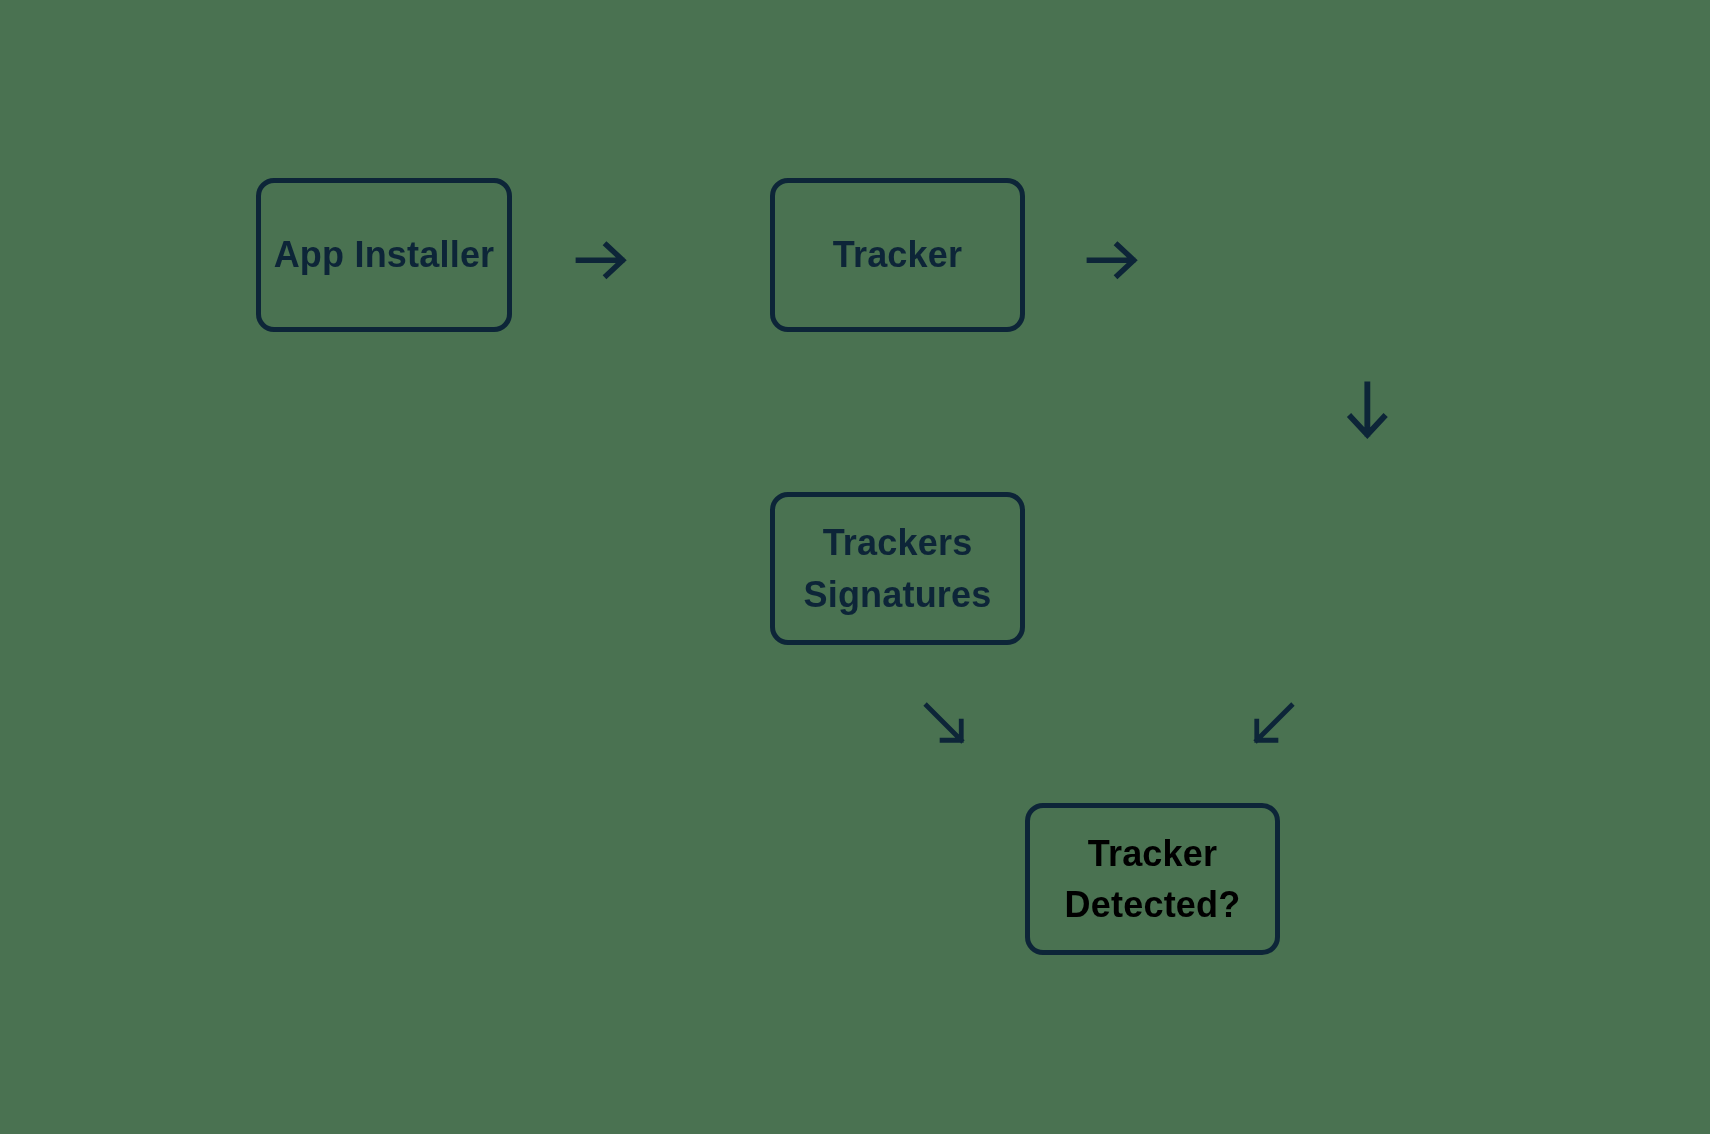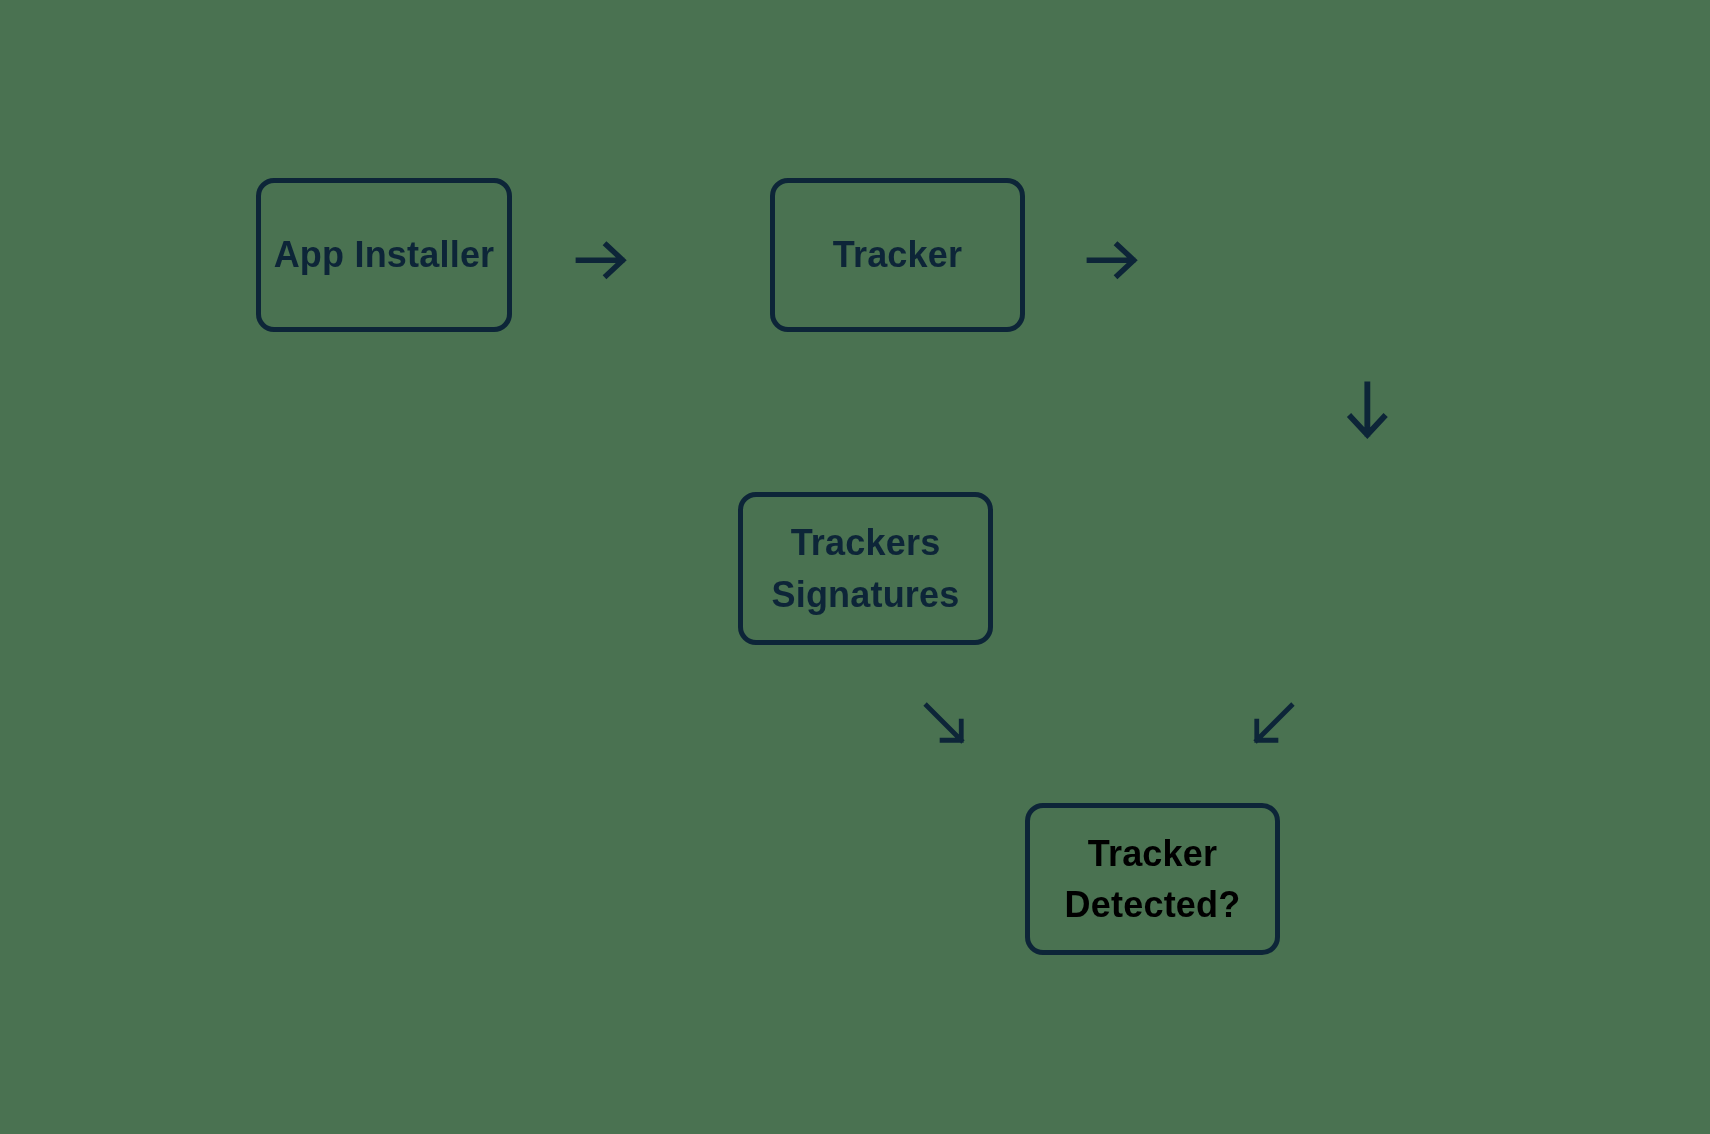--- a/index.html
+++ b/index.html
@@ -52,21 +52,21 @@
 <body>
 
 <div id="canvas" style="background: rgb(74, 114, 81);">
 
 <div class="node" style="left: 216px; top: 178px; width: 256px; height: 154px; border-color: rgb(13, 37, 56); color: rgb(13, 37, 56);">
       <span class="label">App Installer</span>
     </div>
     <div class="node" style="left: 730px; top: 178px; width: 255px; height: 154px; border-color: rgb(13, 37, 56); color: rgb(13, 37, 56);">
       <span class="label">Tracker</span>
     </div>
-    <div class="node" style="left: 698px; top: 492px; width: 255px; height: 153px; border-color: rgb(13, 37, 56); color: rgb(13, 37, 56);">
+    <div class="node" style="left: 730px; top: 492px; width: 255px; height: 153px; border-color: rgb(13, 37, 56); color: rgb(13, 37, 56);">
       <span class="label">Trackers
 Signatures</span>
     </div>
     <div class="node" style="left: 985px; top: 803px; width: 255px; height: 152px; border-color: rgb(13, 37, 56); color: #000000;">
       <span class="label">Tracker
 Detected?</span>
     </div>
     <div class="arrow" style="left: 574px; top: 232px;">
       <svg width="52" height="52" viewBox="0 0 48 48">
         <path d="M4 26 L44 26 M30 12 L45 26 L30 40" fill="none" stroke="#0d2538" stroke-width="5" stroke-linecap="square" stroke-linejoin="miter"></path>

